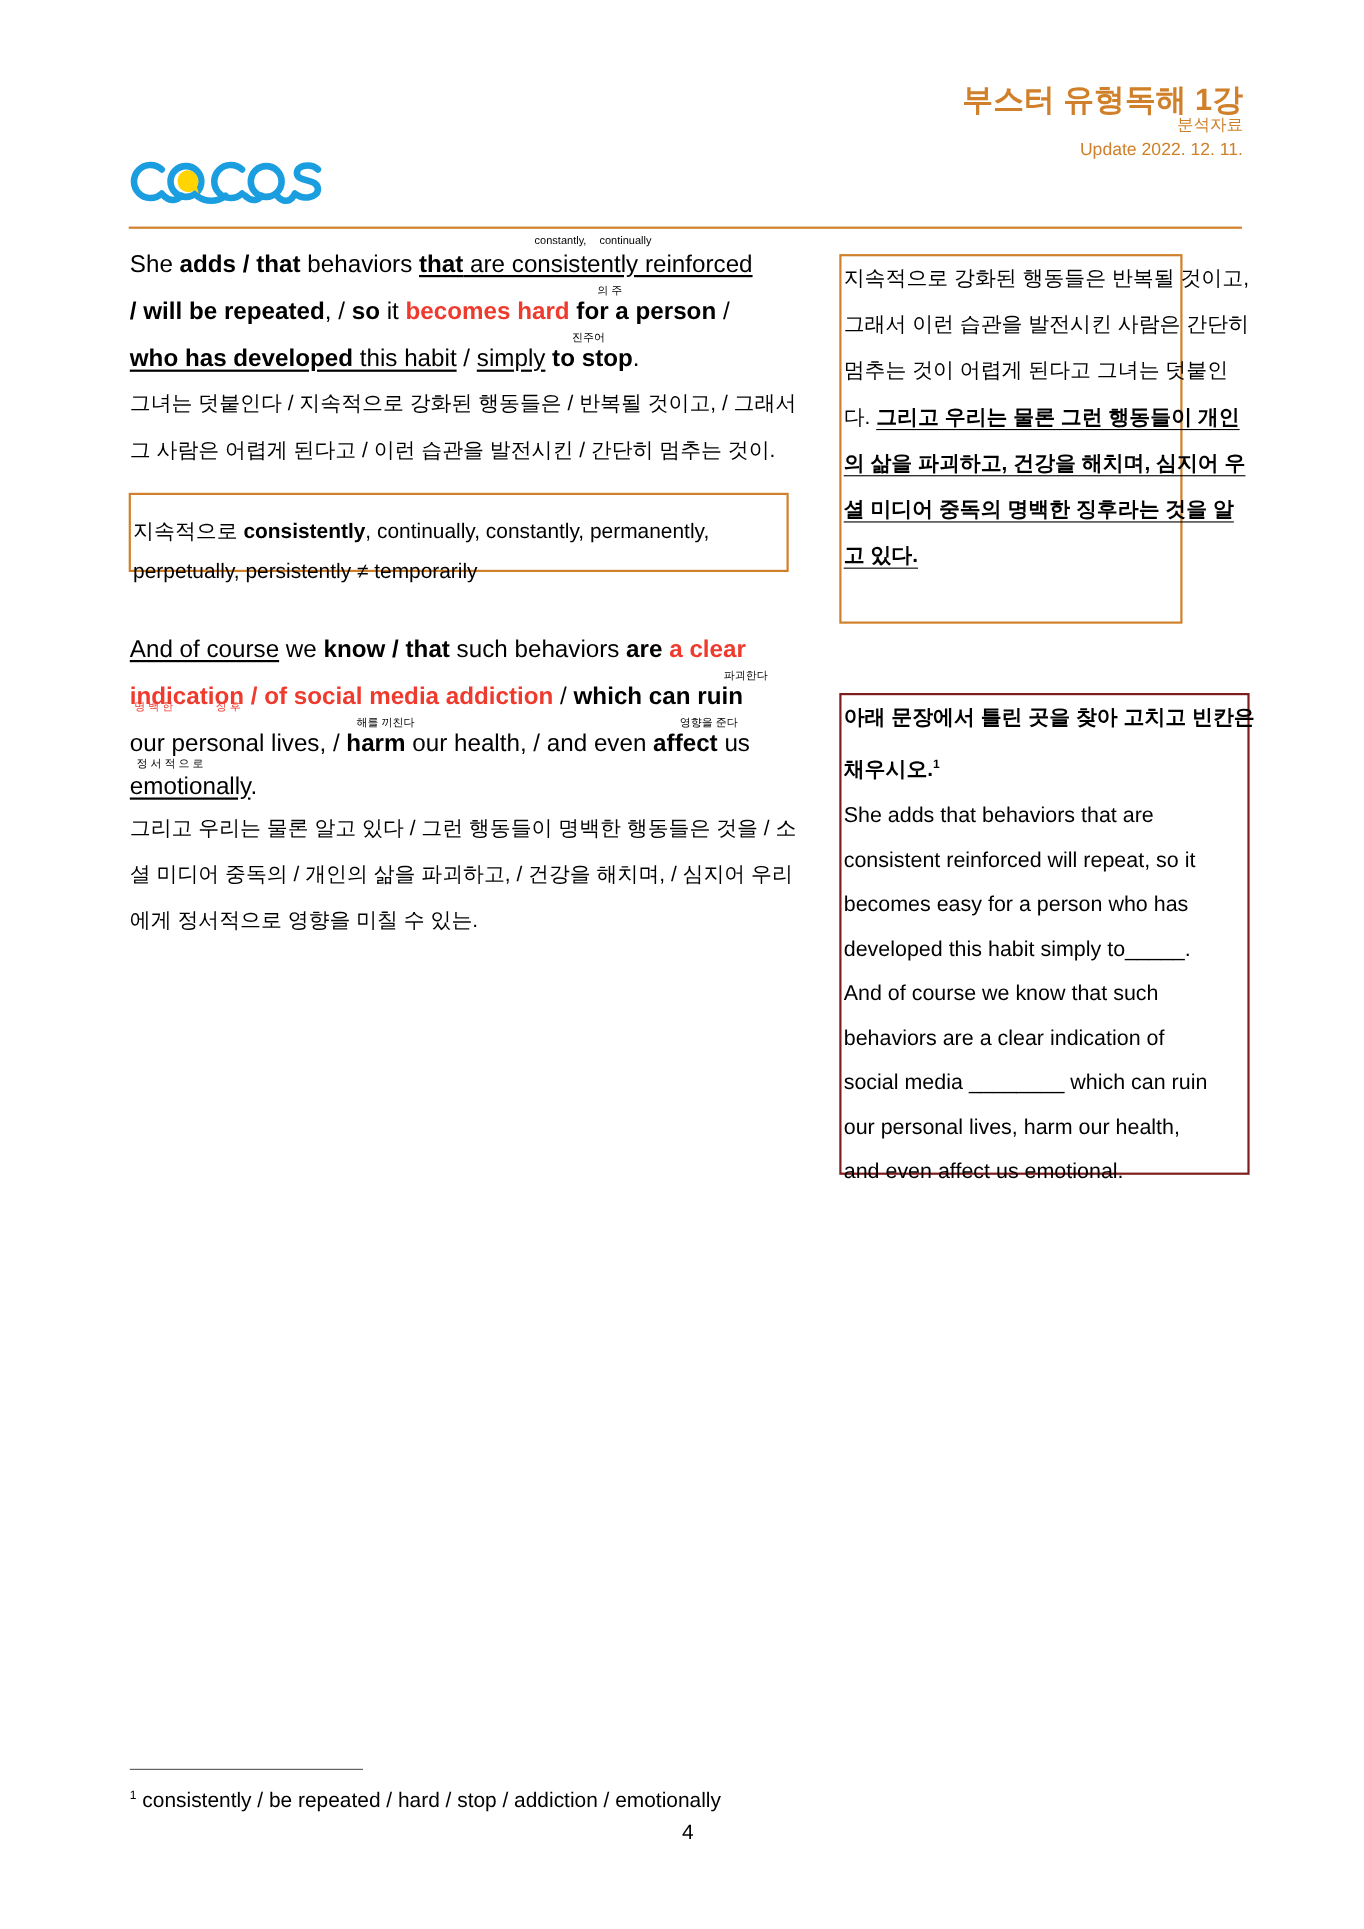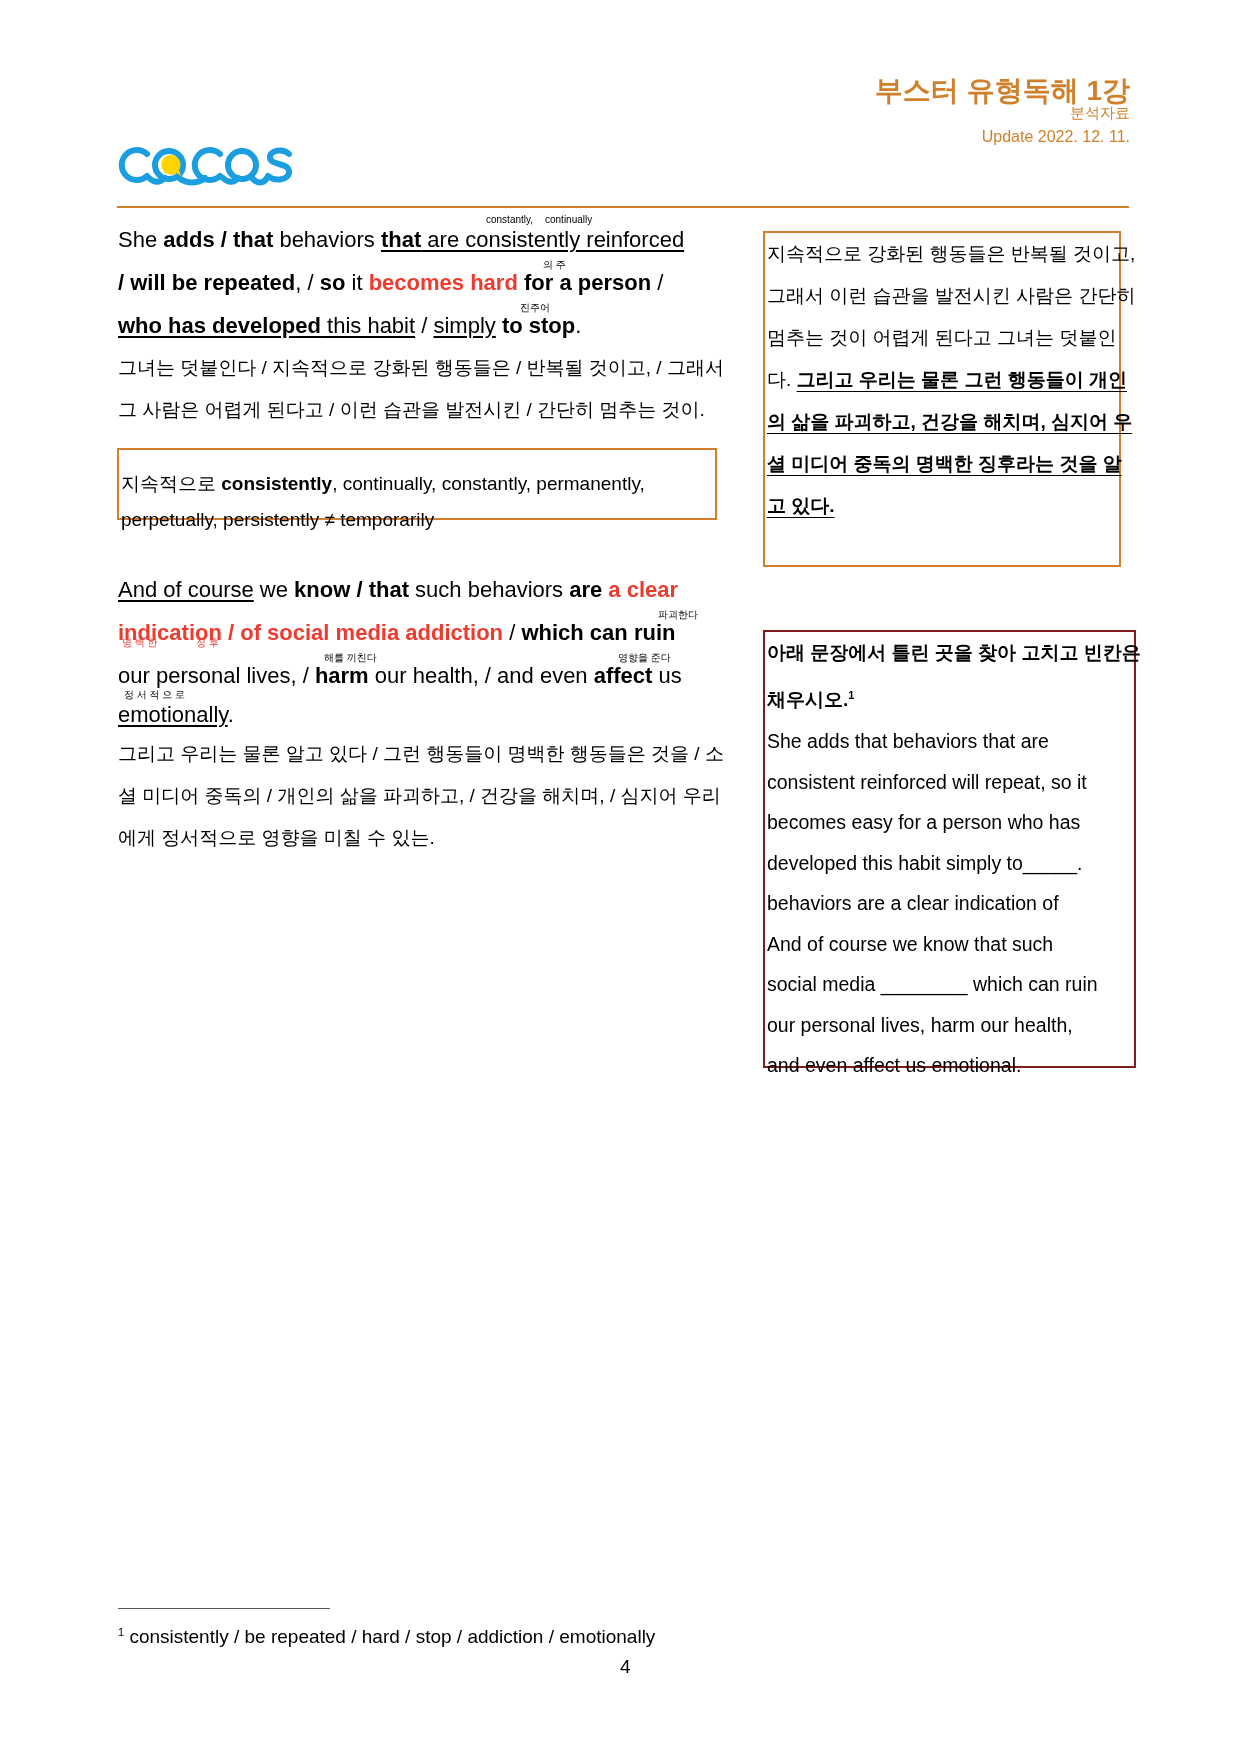--- a/index.html
+++ b/index.html
@@ -19,21 +19,21 @@
   .b { font-weight: bold; }
   .i { }
   .u { text-decoration: underline; text-underline-offset: 3px; }
   .red { color: #ef3a2e; }
   .ann { position: absolute; font-size: 10px; line-height: 12px; white-space: nowrap; }
   .ann.red { color: #ef3a2e; margin-top: 28px; }
 
   .syn-box { position: absolute; left: 117px; top: 448px; width: 600px; height: 72px; border: 2px solid #d0802a; box-sizing: border-box; padding: 16px 2px; }
   .syn-box .l { font-size: 19px; line-height: 36px; white-space: nowrap; }
 
-  .trans-box { position: absolute; left: 763px; top: 231px; width: 358px; height: 336px; border: 2px solid #d0802a; box-sizing: border-box; padding: 0 2px; }
+  .trans-box { position: absolute; left: 763px; top: 231px; width: 312px; height: 336px; border: 2px solid #d0802a; box-sizing: border-box; padding: 0 2px; }
   .trans-box .l { font-size: 19px; line-height: 42px; white-space: nowrap; }
   .ul-b { font-weight: bold; text-decoration: underline; text-underline-offset: 5px; }
 
   .quiz-box { position: absolute; left: 763px; top: 630px; width: 373px; height: 438px; border: 2px solid #7f1d1d; box-sizing: border-box; padding: 0 2px; }
   .quiz-box .h { font-size: 19px; line-height: 42px; font-weight: bold; white-space: nowrap; }
   .quiz-box .l { font-size: 19.5px; line-height: 40.5px; white-space: nowrap; }
   sup { font-size: 11px; }
 
   .foot-rule { position: absolute; left: 118px; top: 1608px; width: 212px; height: 1px; background: #555; }
   .footnote { position: absolute; left: 118px; top: 1626px; font-size: 19px; white-space: nowrap; }
@@ -128,22 +128,22 @@
 
 <div class="quiz-box">
   <div class="h">아래 문장에서 틀린 곳을 찾아 고치고 빈칸은</div>
   <div class="h">
     <span>채우시오.</span><sup>1</sup>
   </div>
   <div class="l">She adds that behaviors that are</div>
   <div class="l">consistent reinforced will repeat, so it</div>
   <div class="l">becomes easy for a person who has</div>
   <div class="l">developed this habit simply to_____.</div>
+  <div class="l">And of course we know that such</div>
   <div class="l">behaviors are a clear indication of</div>
-  <div class="l">And of course we know that such</div>
   <div class="l">social media ________ which can ruin</div>
   <div class="l">our personal lives, harm our health,</div>
   <div class="l">and even affect us emotional.</div>
 </div>
 
 <div class="foot-rule"></div>
 <div class="footnote">
   <sup>1</sup><span> consistently / be repeated / hard / stop / addiction / emotionally</span>
 </div>
 <div class="page-num">4</div>

